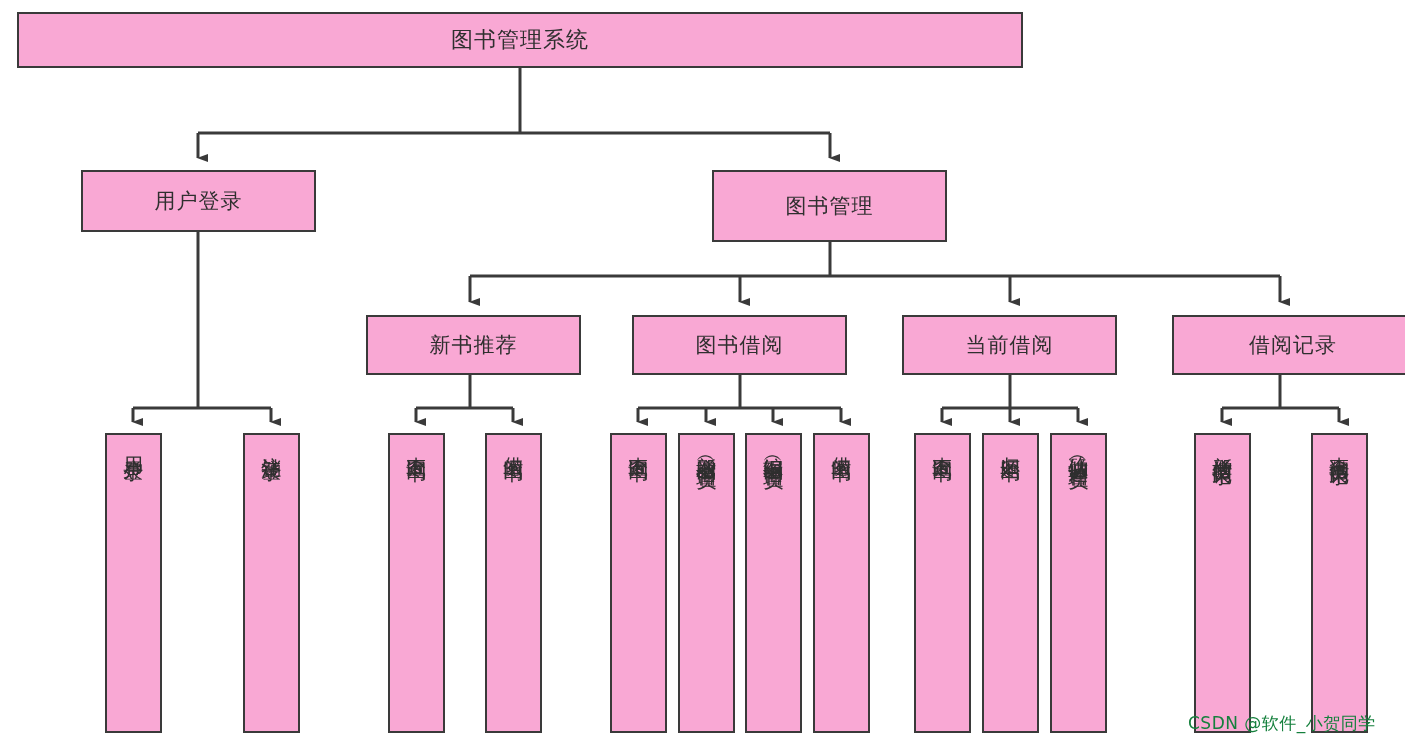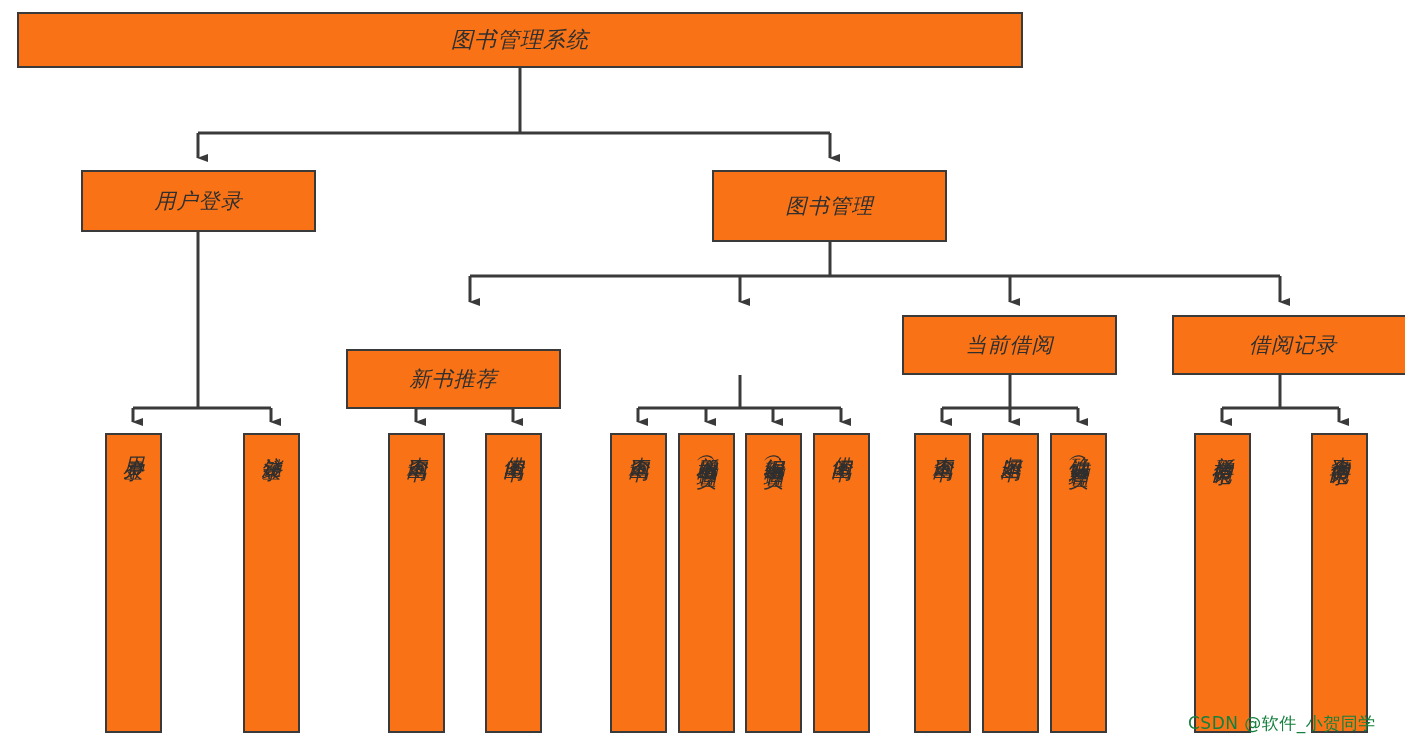--- a/index.html
+++ b/index.html
@@ -24,26 +24,25 @@
     left: 0;
     top: 0;
     width: 1405px;
     height: 747px;
     pointer-events: none;
   }
   .node {
     position: absolute;
     box-sizing: border-box;
     border: 2px solid #3a3a3a;
-    background: #f97316;
+    background: #f9a8d4;
     display: flex;
     align-items: center;
     justify-content: center;
     z-index: 2;
-    font-style: italic;
   }
   .node .label {
     font-size: 21px;
     line-height: 1.15;
     color: #2f2f2f;
     letter-spacing: 1px;
     white-space: nowrap;
   }
   .node.root .label { font-size: 22px; }
   .node.leaf {
@@ -133,22 +132,25 @@
     <span class="label">图书管理系统</span>
   </div>
 
   <div class="node" style="left:81px; top:170px; width:235px; height:62px;">
     <span class="label">用户登录</span>
   </div>
   <div class="node" style="left:712px; top:170px; width:235px; height:72px;">
     <span class="label">图书管理</span>
   </div>
 
-  <div class="node" style="left:346px; top:315px; width:215px; height:60px;margin-top:34px;">
+  <div class="node" style="left:366px; top:315px; width:215px; height:60px;">
     <span class="label">新书推荐</span>
+  </div>
+  <div class="node" style="left:632px; top:315px; width:215px; height:60px;">
+    <span class="label">图书借阅</span>
   </div>
   <div class="node" style="left:902px; top:315px; width:215px; height:60px;">
     <span class="label">当前借阅</span>
   </div>
   <div class="node" style="left:1172px; top:315px; width:242px; height:60px;">
     <span class="label">借阅记录</span>
   </div>
 
   <div class="node leaf" style="left:105px; top:433px; width:57px; height:300px;">
     <span class="label">用户登录</span>

